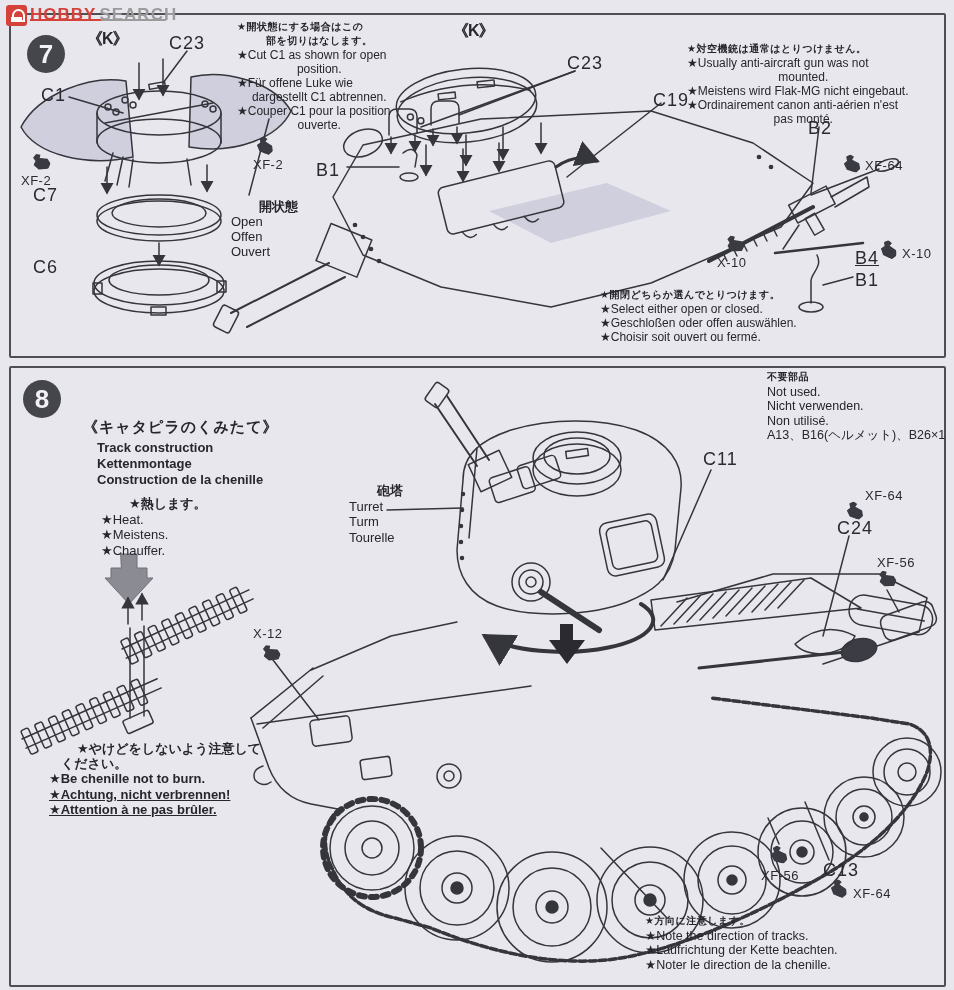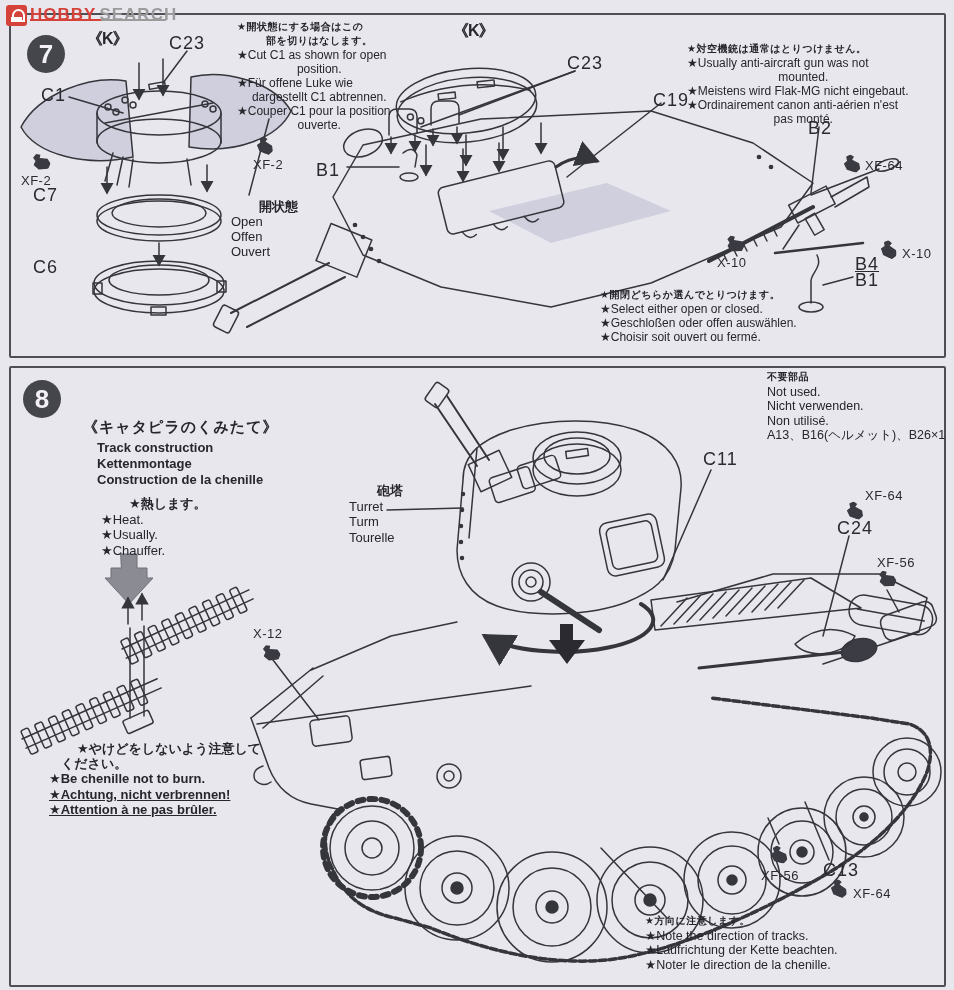--- a/index.html
+++ b/index.html
@@ -217,21 +217,21 @@
     <div class="ln indent">pas monté.</div>
   </div>
 
   <div class="abs plabel" style="left:797px;top:103px;">B2</div>
   <div class="abs chip" style="left:833px;top:140px;transform:rotate(10deg);"></div>
   <div class="abs chip-label" style="left:854px;top:143px;">XF-64</div>
 
   <div class="abs chip" style="left:716px;top:220px;transform:rotate(-8deg);"></div>
   <div class="abs chip-label" style="left:706px;top:240px;">X-10</div>
 
-  <div class="abs plabel" style="left:844px;top:239px;text-decoration:underline;">B4</div>
+  <div class="abs plabel" style="left:844px;top:233px;text-decoration:underline;">B4</div>
   <div class="abs chip" style="left:870px;top:226px;transform:rotate(18deg);"></div>
   <div class="abs chip-label" style="left:891px;top:231px;">X-10</div>
   <div class="abs plabel" style="left:844px;top:255px;">B1</div>
 
   <div class="abs note" style="left:589px;top:273px;">
     <div class="ln jp">★開閉どちらか選んでとりつけます。</div>
     <div class="ln">★Select either open or closed.</div>
     <div class="ln">★Geschloßen oder offen auswählen.</div>
     <div class="ln">★Choisir soit ouvert ou fermé.</div>
   </div>
@@ -399,21 +399,21 @@
   <div class="abs" style="left:72px;top:50px;">
     <div class="title-jp">《キャタピラのくみたて》</div>
     <div class="title-ln" style="padding-left:14px;padding-top:3px;">Track construction</div>
     <div class="title-ln" style="padding-left:14px;">Kettenmontage</div>
     <div class="title-ln" style="padding-left:14px;">Construction de la chenille</div>
   </div>
 
   <div class="abs bignote" style="left:90px;top:128px;line-height:15.5px;">
     <div class="jp">★熱します。</div>
     <div>★Heat.</div>
-    <div>★Usually.</div>
+    <div>★Meistens.</div>
     <div>★Chauffer.</div>
   </div>
 
   <div class="abs bignote" style="left:38px;top:373px;line-height:15.2px;">
     <div class="jp">★やけどをしないよう注意して</div>
     <div class="jp" style="padding-left:12px;">ください。</div>
     <div style="font-weight:bold;">★Be chenille not to burn.</div>
     <div style="font-weight:bold;text-decoration:underline;">★Achtung, nicht verbrennen!</div>
     <div style="font-weight:bold;text-decoration:underline;">★Attention à ne pas brûler.</div>
   </div>

